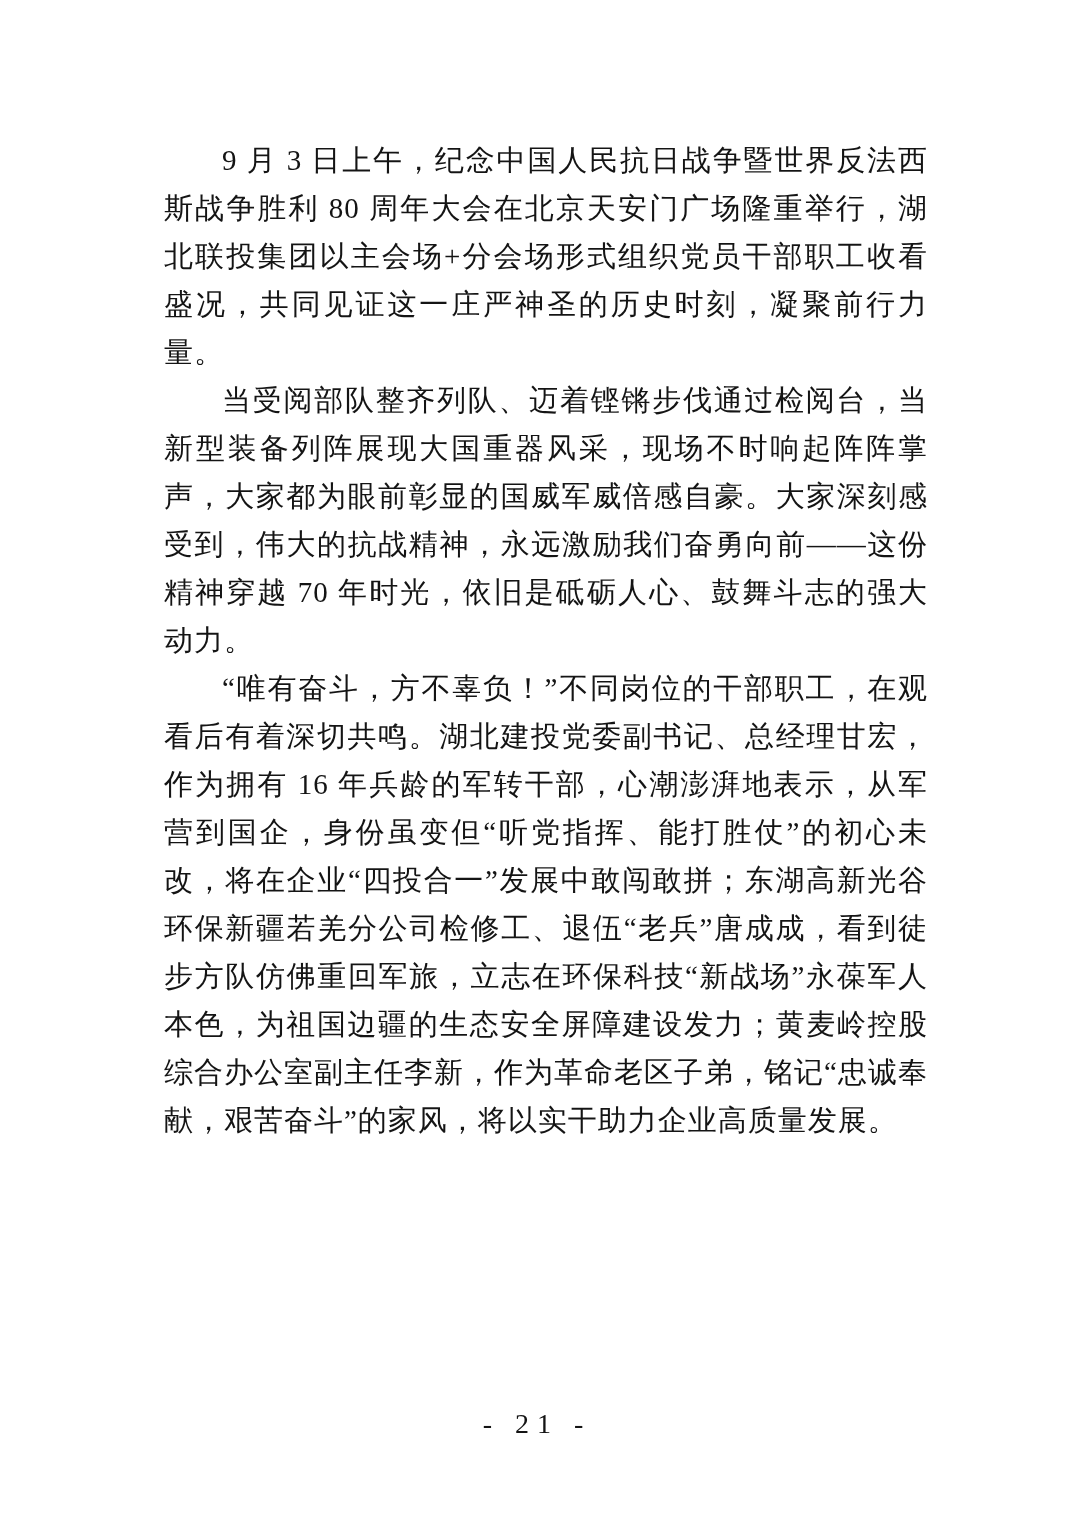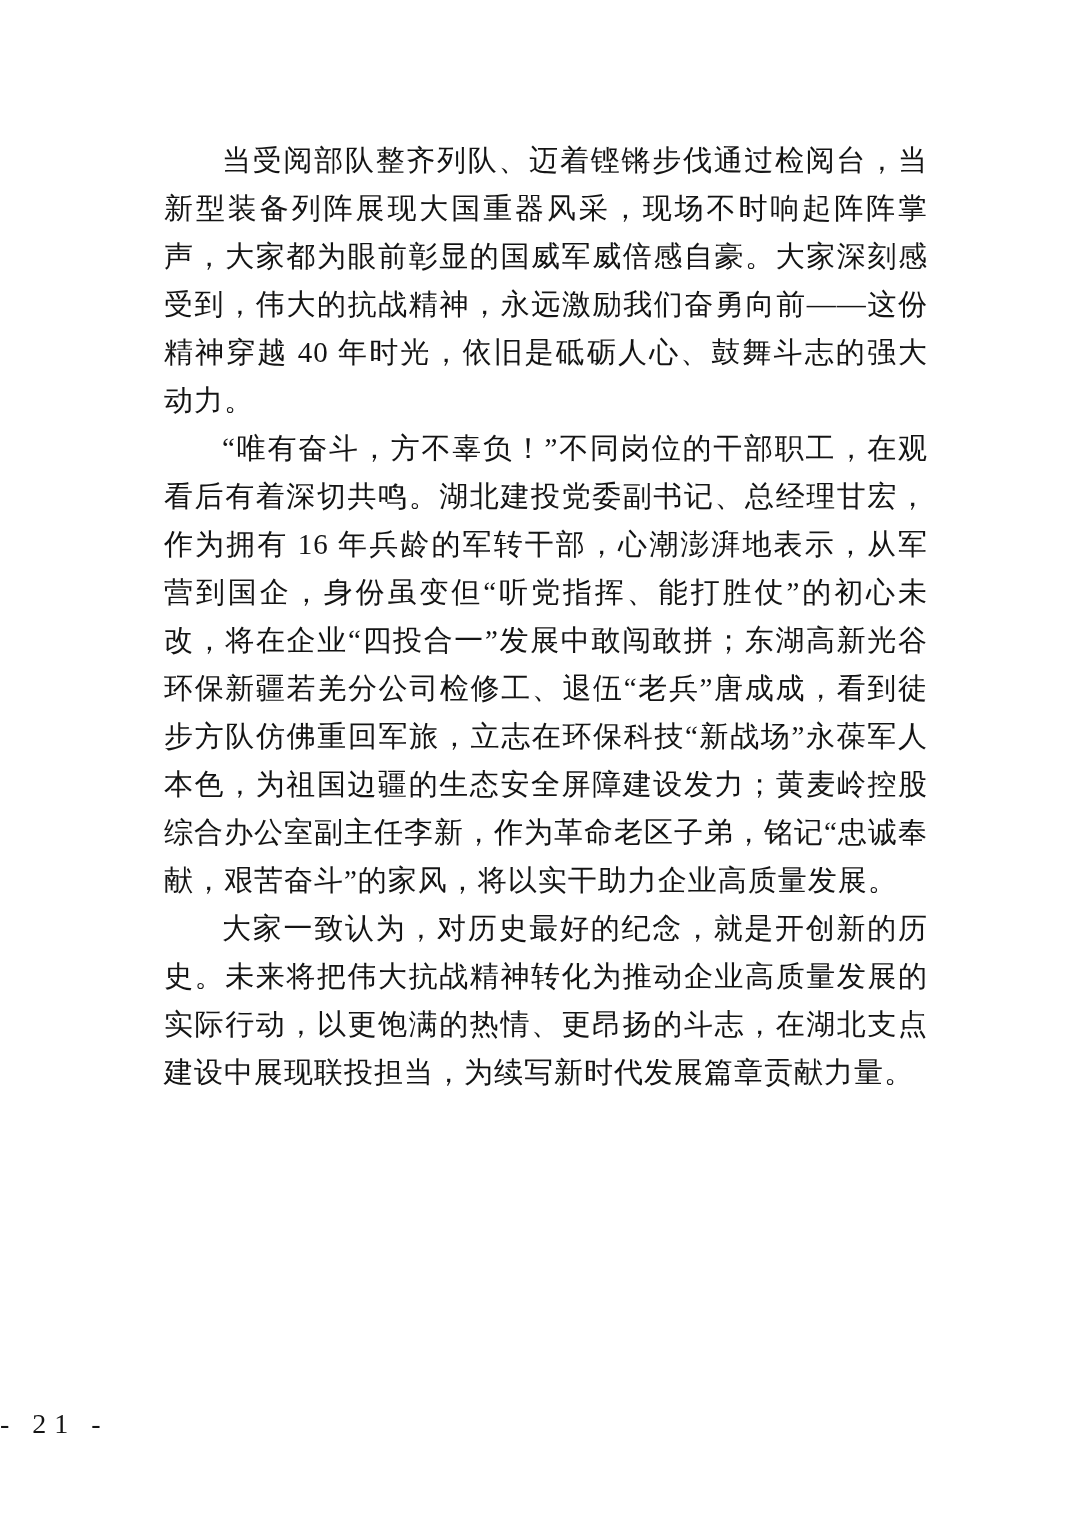--- a/index.html
+++ b/index.html
@@ -31,28 +31,29 @@
     text-align: justify;
     text-align-last: left;
     text-indent: 2em;
     word-break: break-all;
   }
   .page-footer {
     position: absolute;
     left: 0;
     top: 1408px;
     width: 100%;
+    text-align: center;
     font-size: 28px;
     letter-spacing: 8px;
     color: #141414;
   }
 </style>
 </head>
 <body>
 
 <div class="page">
   <div class="content">
-    <p>当受阅部队整齐列队、迈着铿锵步伐通过检阅台，当新型装备列阵展现大国重器风采，现场不时响起阵阵掌声，大家都为眼前彰显的国威军威倍感自豪。大家深刻感受到，伟大的抗战精神，永远激励我们奋勇向前——这份精神穿越 40 年时光，依旧是砥砺人心、鼓舞斗志的强大动力。</p>
+    <p>9 月 3 日上午，纪念中国人民抗日战争暨世界反法西斯战争胜利 80 周年大会在北京天安门广场隆重举行，湖北联投集团以主会场+分会场形式组织党员干部职工收看盛况，共同见证这一庄严神圣的历史时刻，凝聚前行力量。</p>
+    <p>当受阅部队整齐列队、迈着铿锵步伐通过检阅台，当新型装备列阵展现大国重器风采，现场不时响起阵阵掌声，大家都为眼前彰显的国威军威倍感自豪。大家深刻感受到，伟大的抗战精神，永远激励我们奋勇向前——这份精神穿越 70 年时光，依旧是砥砺人心、鼓舞斗志的强大动力。</p>
     <p>“唯有奋斗，方不辜负！”不同岗位的干部职工，在观看后有着深切共鸣。湖北建投党委副书记、总经理甘宏，作为拥有 16 年兵龄的军转干部，心潮澎湃地表示，从军营到国企，身份虽变但“听党指挥、能打胜仗”的初心未改，将在企业“四投合一”发展中敢闯敢拼；东湖高新光谷环保新疆若羌分公司检修工、退伍“老兵”唐成成，看到徒步方队仿佛重回军旅，立志在环保科技“新战场”永葆军人本色，为祖国边疆的生态安全屏障建设发力；黄麦岭控股综合办公室副主任李新，作为革命老区子弟，铭记“忠诚奉献，艰苦奋斗”的家风，将以实干助力企业高质量发展。</p>
-    <p>大家一致认为，对历史最好的纪念，就是开创新的历史。未来将把伟大抗战精神转化为推动企业高质量发展的实际行动，以更饱满的热情、更昂扬的斗志，在湖北支点建设中展现联投担当，为续写新时代发展篇章贡献力量。</p>
   </div>
   <div class="page-footer">- 21 -</div>
 </div>
 
 </body></html>

